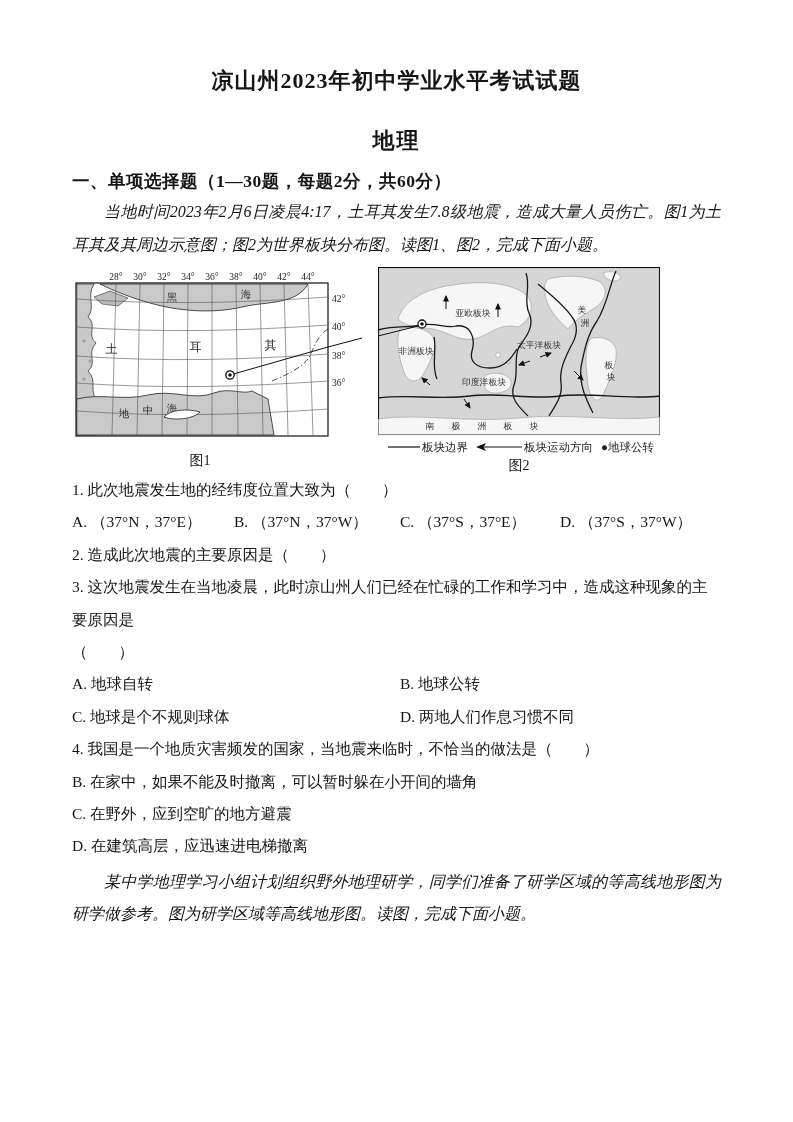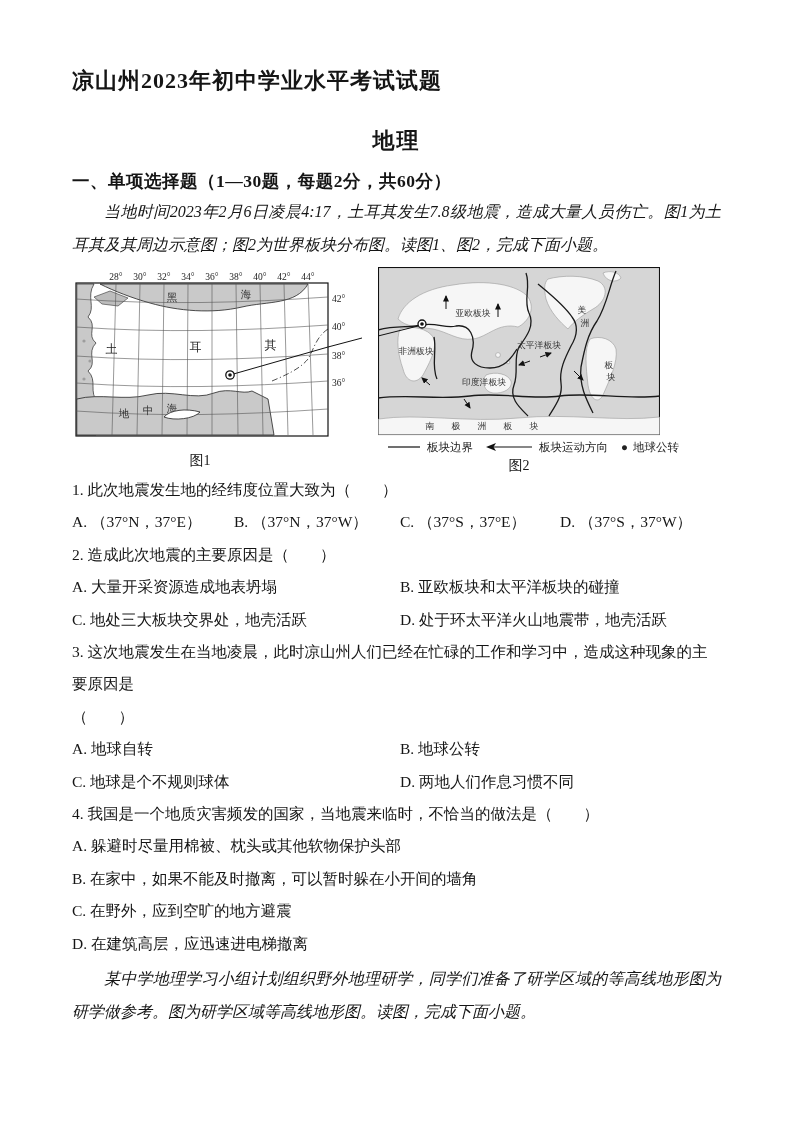--- a/index.html
+++ b/index.html
@@ -1,31 +1,31 @@
 <!DOCTYPE html>
 <html><head>
 <meta charset="utf-8">
 <style>
   html,body{margin:0;padding:0;}
   body{
     width:793px;height:1122px;background:#ffffff;overflow:hidden;
     font-family:"Liberation Serif","DejaVu Serif",serif;color:#151515;
   }
   .page{padding:0 72px;}
-  .doc-title{font-size:22px;font-weight:bold;text-align:left;margin:66px 0 8px;letter-spacing:1px;}
+  .doc-title{font-size:22px;font-weight:bold;text-align:center;margin:66px 0 8px;letter-spacing:1px;}
   .doc-subject{font-size:22px;font-weight:bold;text-align:center;margin:30px 0 0;letter-spacing:2px;}
   .section-heading{font-size:17.5px;font-weight:bold;margin-top:13px;letter-spacing:.5px;}
   .para{font-size:16px;line-height:32.5px;text-indent:2em;margin:3px 0 0;text-align:justify;}
   .kai{font-style:italic;}
   .figures{display:flex;gap:16px;align-items:center;margin-top:5px;height:208px;}
   figure{margin:0;}
   .figcap{text-align:center;font-size:14px;line-height:17px;margin-top:13px;}
   .cap1{width:256px;}
   .cap2{width:282px;margin-top:2px;}
-  .legend{display:flex;align-items:center;gap:5px;font-size:11.5px;margin:3px 0 0 10px;white-space:nowrap;color:#222;}
+  .legend{display:flex;align-items:center;font-size:11.5px;margin:3px 0 0 10px;white-space:nowrap;color:#222;}
   .legend .lg-label{margin-right:8px;}
   .line{font-size:15.5px;line-height:32.4px;}
   .opts-4col{display:grid;grid-template-columns:162px 166px 160px 1fr;}
   .opts-2col{display:grid;grid-template-columns:328px 1fr;}
   .ax{font-size:9.5px;fill:#222;font-family:"Liberation Serif",serif;}
   .cn-lg{font-size:12px;fill:#222;letter-spacing:1px;}
   .cn-md{font-size:10.5px;fill:#333;}
   .cn-sm{font-size:8.8px;fill:#333;}
   svg{display:block;}
 </style>
@@ -174,42 +174,35 @@
     <div class="opts-4col">
       <div class="line">A. （37°N，37°E）</div>
       <div class="line">B. （37°N，37°W）</div>
       <div class="line">C. （37°S，37°E）</div>
       <div class="line">D. （37°S，37°W）</div>
     </div>
   </div>
 
   <div>
     <div class="line">2. 造成此次地震的主要原因是（　　）</div>
-    <div class="opts-2col">
-      <div class="line">A. 大量开采资源造成地表坍塌</div>
-      <div class="line">B. 亚欧板块和太平洋板块的碰撞</div>
-      <div class="line">C. 地处三大板块交界处，地壳活跃</div>
-      <div class="line">D. 处于环太平洋火山地震带，地壳活跃</div>
-    </div>
   </div>
 
   <div>
     <div class="line">3. 这次地震发生在当地凌晨，此时凉山州人们已经在忙碌的工作和学习中，造成这种现象的主要原因是</div>
     <div class="line">（　　）</div>
     <div class="opts-2col">
       <div class="line">A. 地球自转</div>
       <div class="line">B. 地球公转</div>
       <div class="line">C. 地球是个不规则球体</div>
       <div class="line">D. 两地人们作息习惯不同</div>
     </div>
   </div>
 
   <div>
     <div class="line">4. 我国是一个地质灾害频发的国家，当地震来临时，不恰当的做法是（　　）</div>
-    <div class="line">A. 躲避时尽量用棉被、枕头或其他软物保护头部</div>
     <div class="line">B. 在家中，如果不能及时撤离，可以暂时躲在小开间的墙角</div>
     <div class="line">C. 在野外，应到空旷的地方避震</div>
     <div class="line">D. 在建筑高层，应迅速进电梯撤离</div>
   </div>
 
   <p class="para kai">某中学地理学习小组计划组织野外地理研学，同学们准备了研学区域的等高线地形图为研学做参考。图为研学区域等高线地形图。读图，完成下面小题。</p>
 
 </div>
 
 </body></html>

